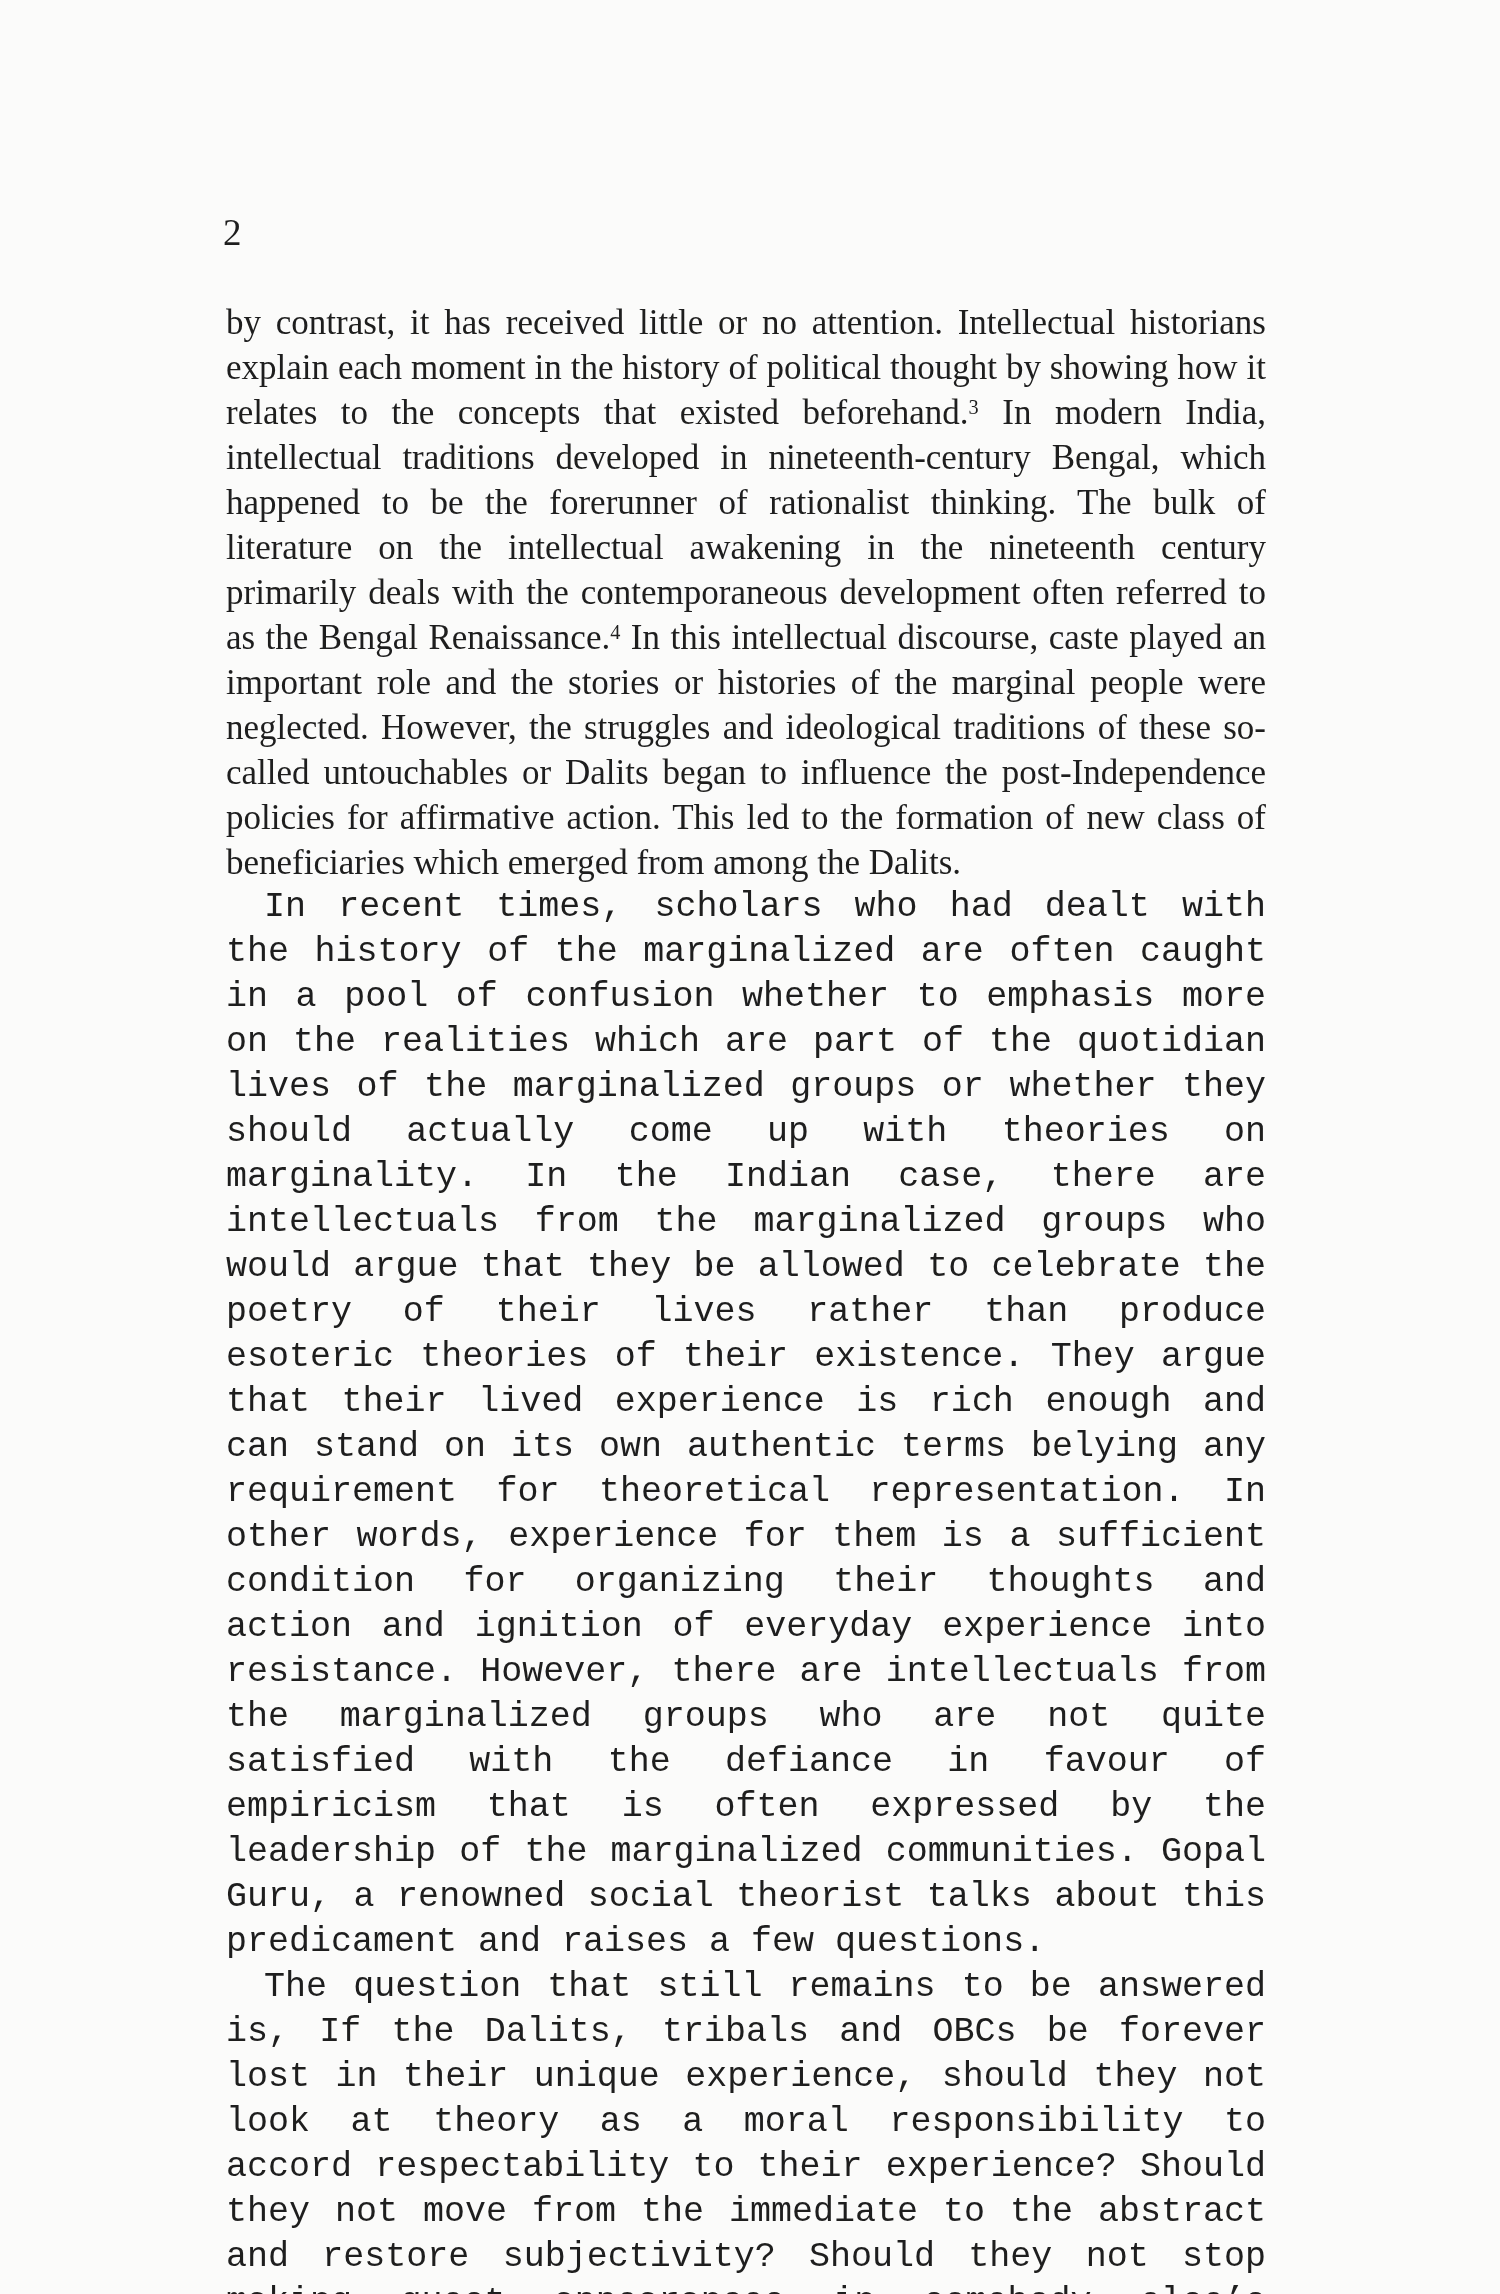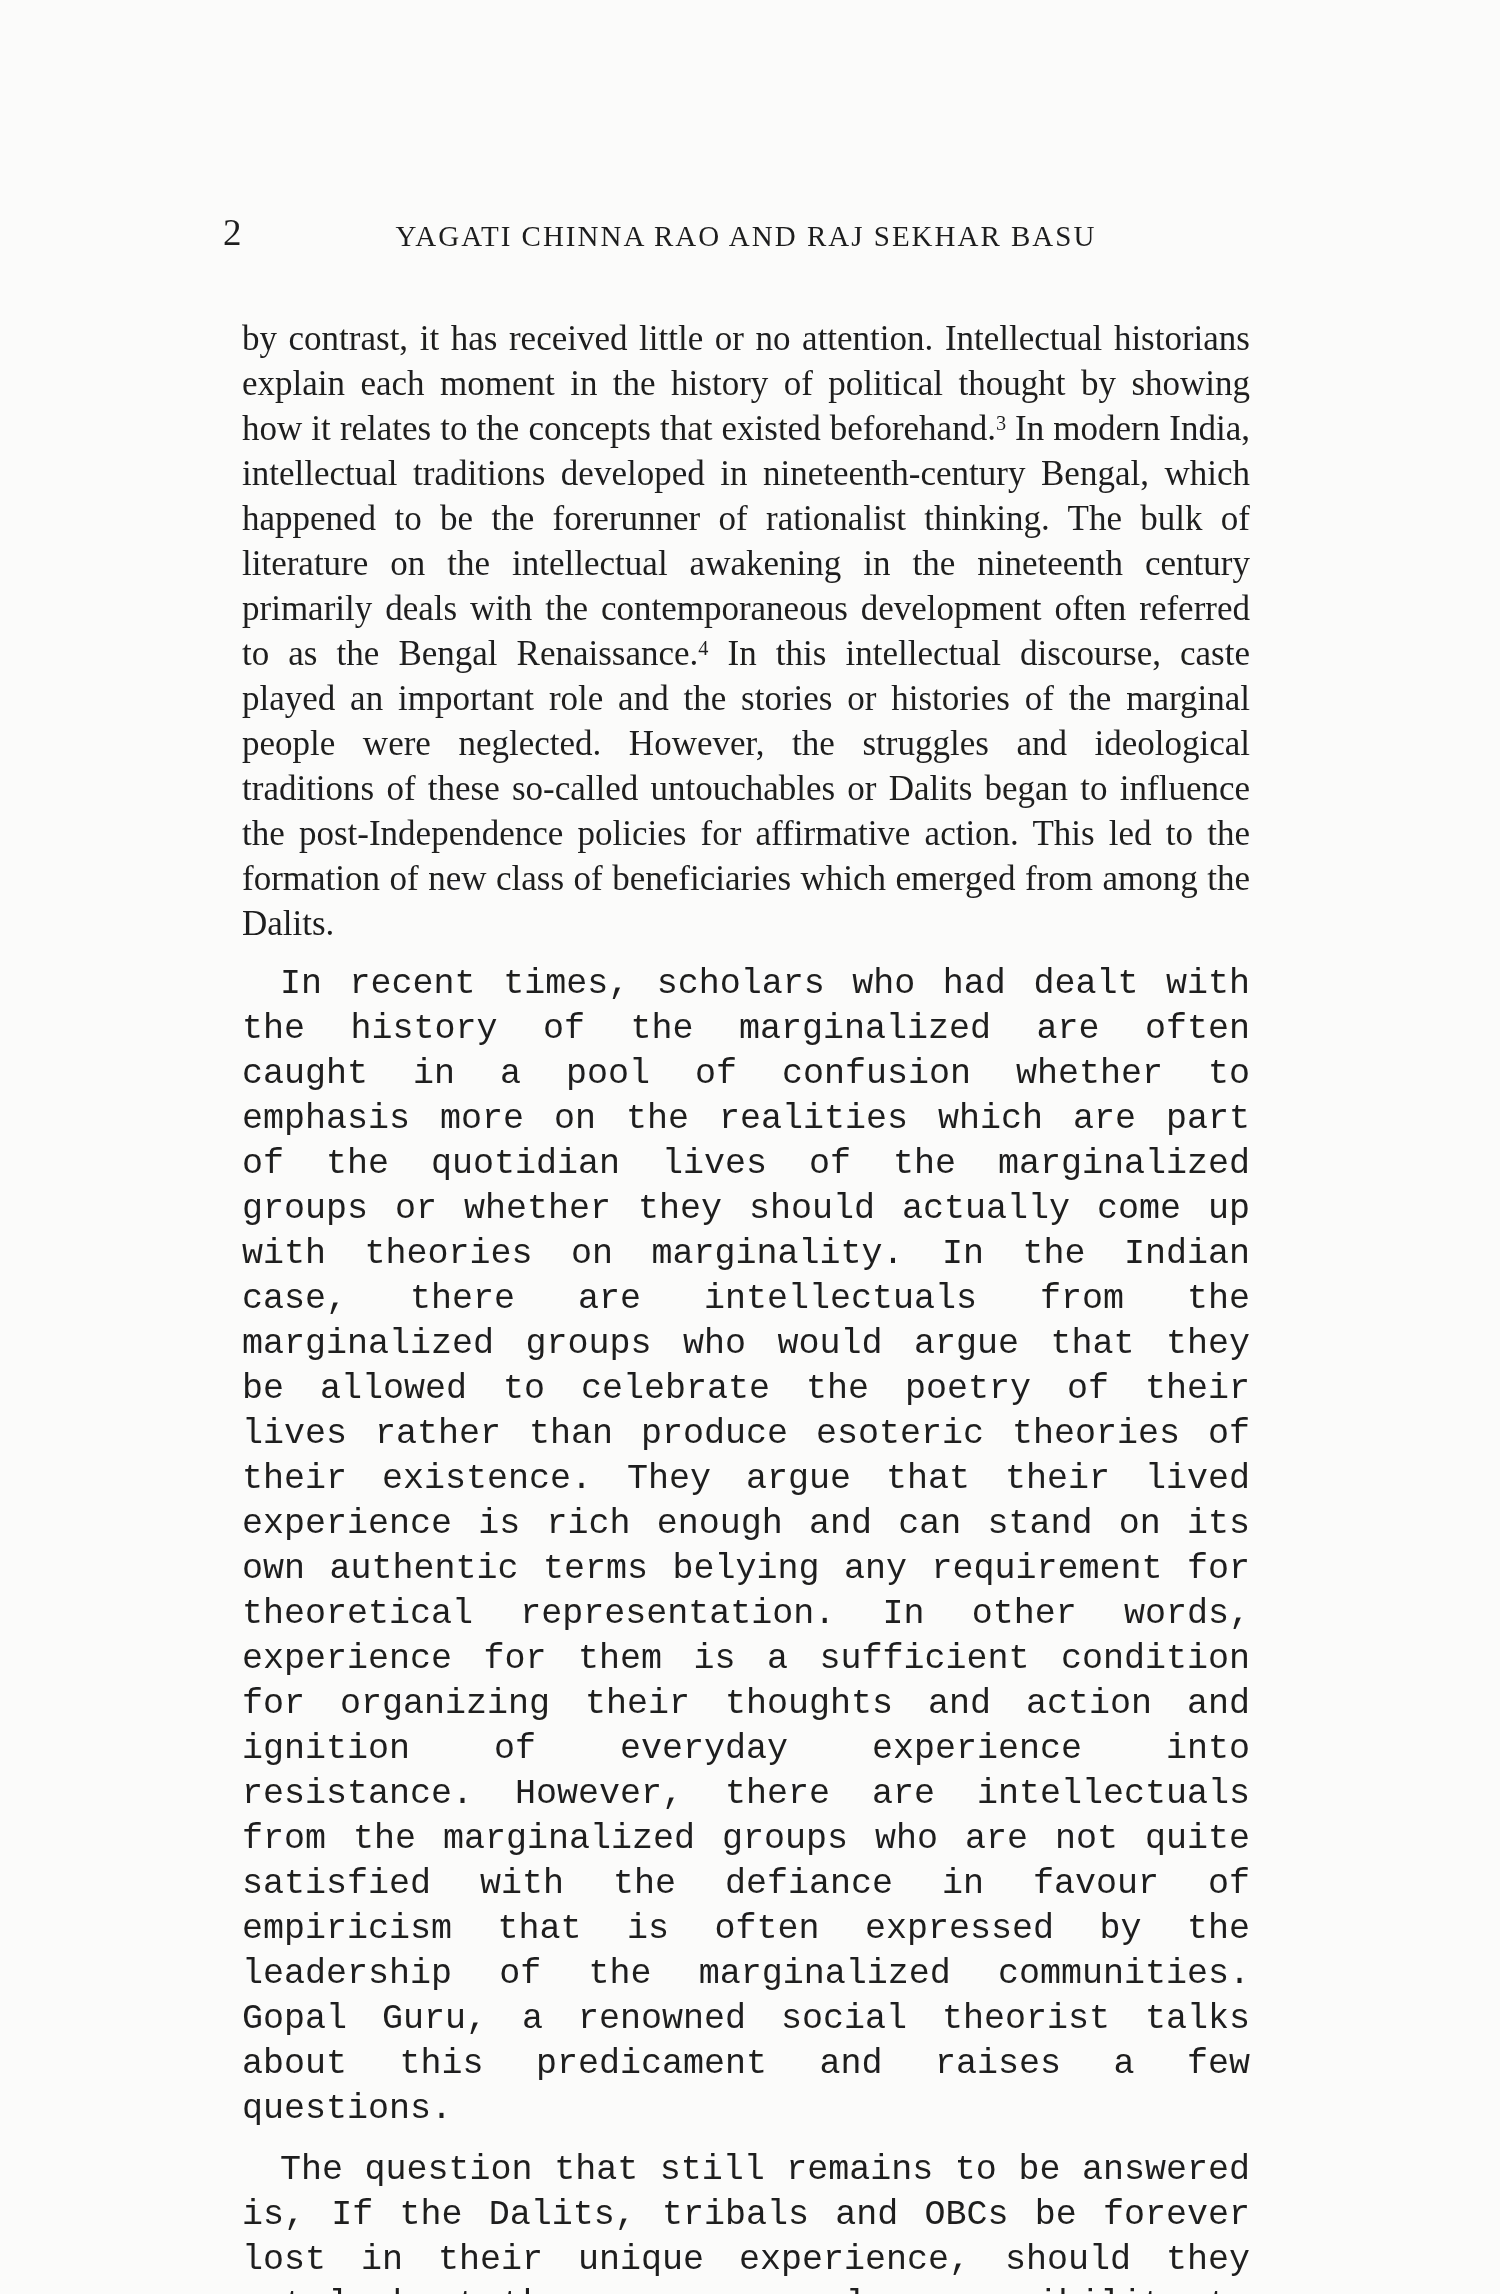--- a/index.html
+++ b/index.html
@@ -31,38 +31,37 @@
   }
   .body-text {
     position: absolute;
     left: 226px;
     top: 300px;
     width: 1040px;
     font-size: 35px;
     line-height: 45px;
     text-align: justify;
   }
-  .para { margin: 16px; padding: 0; }
+  .para { margin: 0; padding: 0; }
   .para.indent { text-indent: 38px; font-family: Liberation Mono, monospace; }
   sup.fn {
     font-size: 0.58em;
     line-height: 0;
     vertical-align: baseline;
     position: relative;
     top: -0.48em;
   }
 </style>
 </head>
 <body style="background: rgb(251, 251, 250);">
 
 <div class="page" style="background: rgb(251, 251, 250); color: rgb(30, 30, 30);">
 
   <div class="page-number">2</div>
 
-  <div class="running-header">YAGATI CHINNA RAO AND RAJ SEKHAR BASU</div>
 
   <main class="body-text">
 
     <p class="para"><span>by contrast, it has received little or no attention. Intellectual historians explain each moment in the history of political thought by showing how it relates to the concepts that existed beforehand.</span><sup class="fn">3</sup><span> In modern India, intellectual traditions developed in nineteenth-century Bengal, which happened to be the forerunner of rationalist thinking. The bulk of literature on the intellectual awakening in the nineteenth century primarily deals with the contemporaneous development often referred to as the Bengal Renaissance.</span><sup class="fn">4</sup><span> In this intellectual discourse, caste played an important role and the stories or histories of the marginal people were neglected. However, the struggles and ideological traditions of these so-called untouchables or Dalits began to influence the post-Independence policies for affirmative action. This led to the formation of new class of beneficiaries which emerged from among the Dalits.</span></p>
 
     <p class="para indent"><span>In recent times, scholars who had dealt with the history of the marginalized are often caught in a pool of confusion whether to emphasis more on the realities which are part of the quotidian lives of the marginalized groups or whether they should actually come up with theories on marginality. In the Indian case, there are intellectuals from the marginalized groups who would argue that they be allowed to celebrate the poetry of their lives rather than produce esoteric theories of their existence. They argue that their lived experience is rich enough and can stand on its own authentic terms belying any requirement for theoretical representation. In other words, experience for them is a sufficient condition for organizing their thoughts and action and ignition of everyday experience into resistance. However, there are intellectuals from the marginalized groups who are not quite satisfied with the defiance in favour of empiricism that is often expressed by the leadership of the marginalized communities. Gopal Guru, a renowned social theorist talks about this predicament and raises a few questions.</span></p>
 
     <p class="para indent"><span>The question that still remains to be answered is, If the Dalits, tribals and OBCs be forever lost in their unique experience, should they not look at theory as a moral responsibility to accord respectability to their experience? Should they not move from the immediate to the abstract and restore subjectivity? Should they not stop making guest appearances in somebody else’s formulations and restore to themselves the agency to reflect</span></p>
 
   </main>

